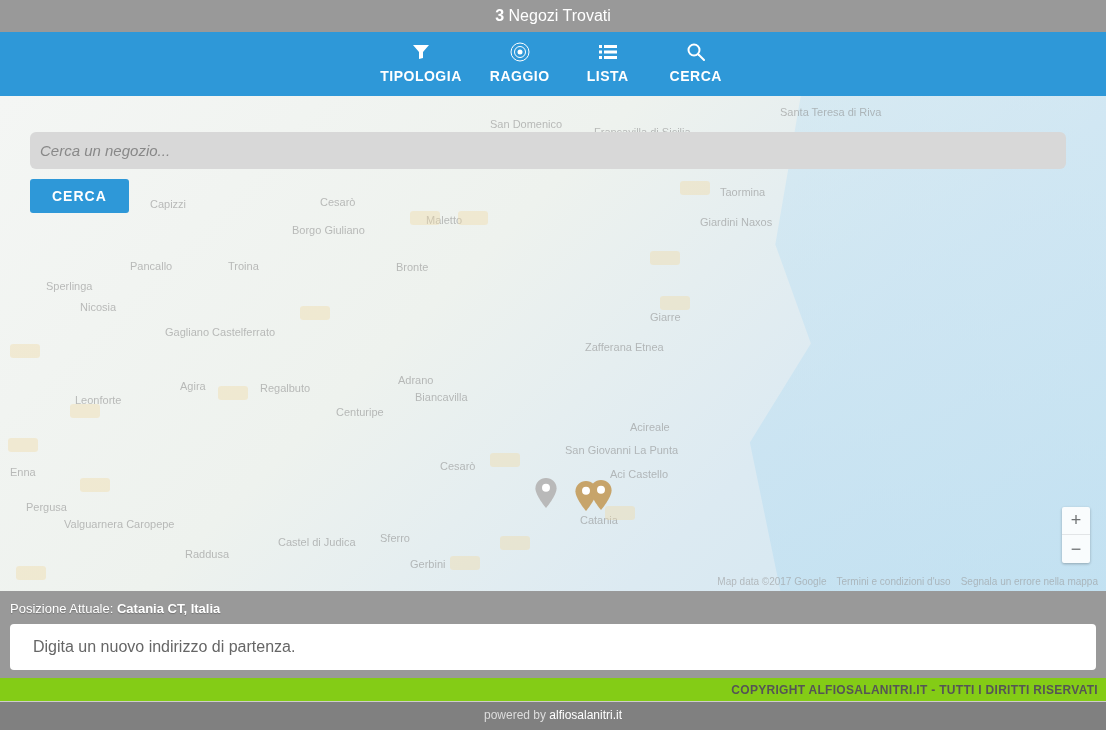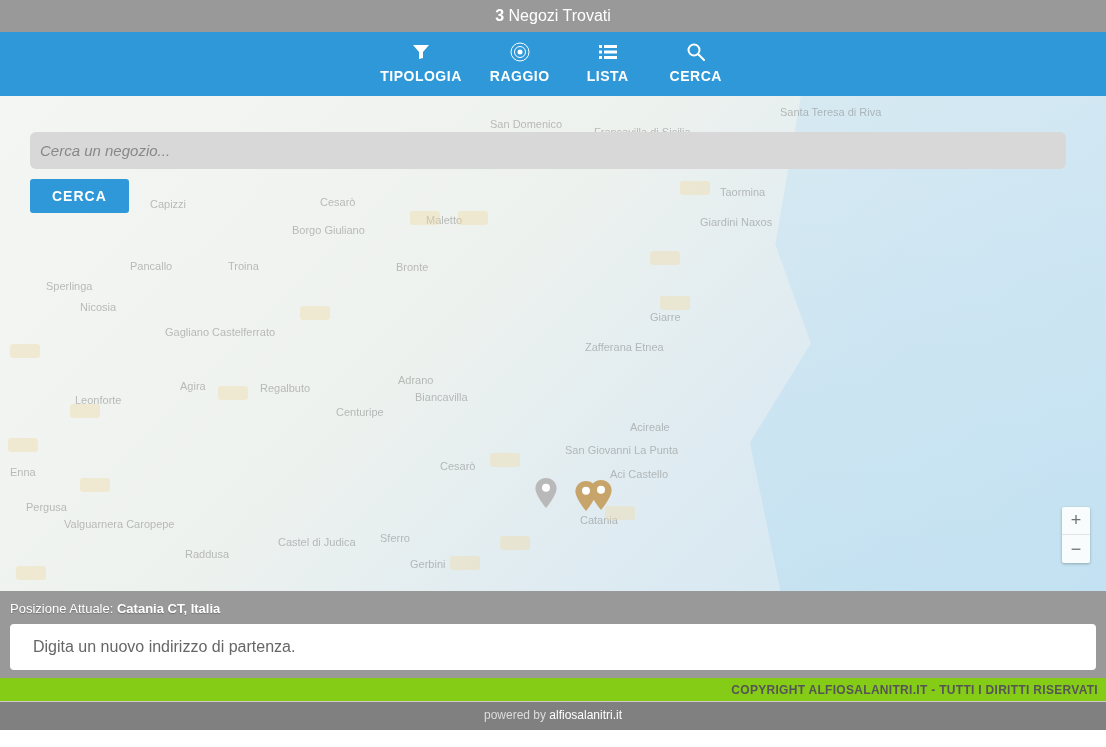--- a/index.html
+++ b/index.html
@@ -323,20 +323,25 @@
   <div class="search-overlay">
     <input class="search-input" placeholder="Cerca un negozio..." style="">
     <button class="search-btn">CERCA</button>
   </div>
 
   <div class="zoom-ctrl">
     <div class="zoom-btn">+</div>
     <div class="zoom-btn">−</div>
   </div>
 
+  <div class="map-credits">
+    <span>Map data ©2017 Google</span>
+    <span>Termini e condizioni d'uso</span>
+    <span>Segnala un errore nella mappa</span>
+  </div>
 </div>
 
 <div class="bottom-bar">
   <div class="pos-line">
     <span>Posizione Attuale:</span>
     <span class="pos-val">Catania CT, Italia</span>
   </div>
   <input class="addr-input" placeholder="Digita un nuovo indirizzo di partenza." style="">
 </div>
 

